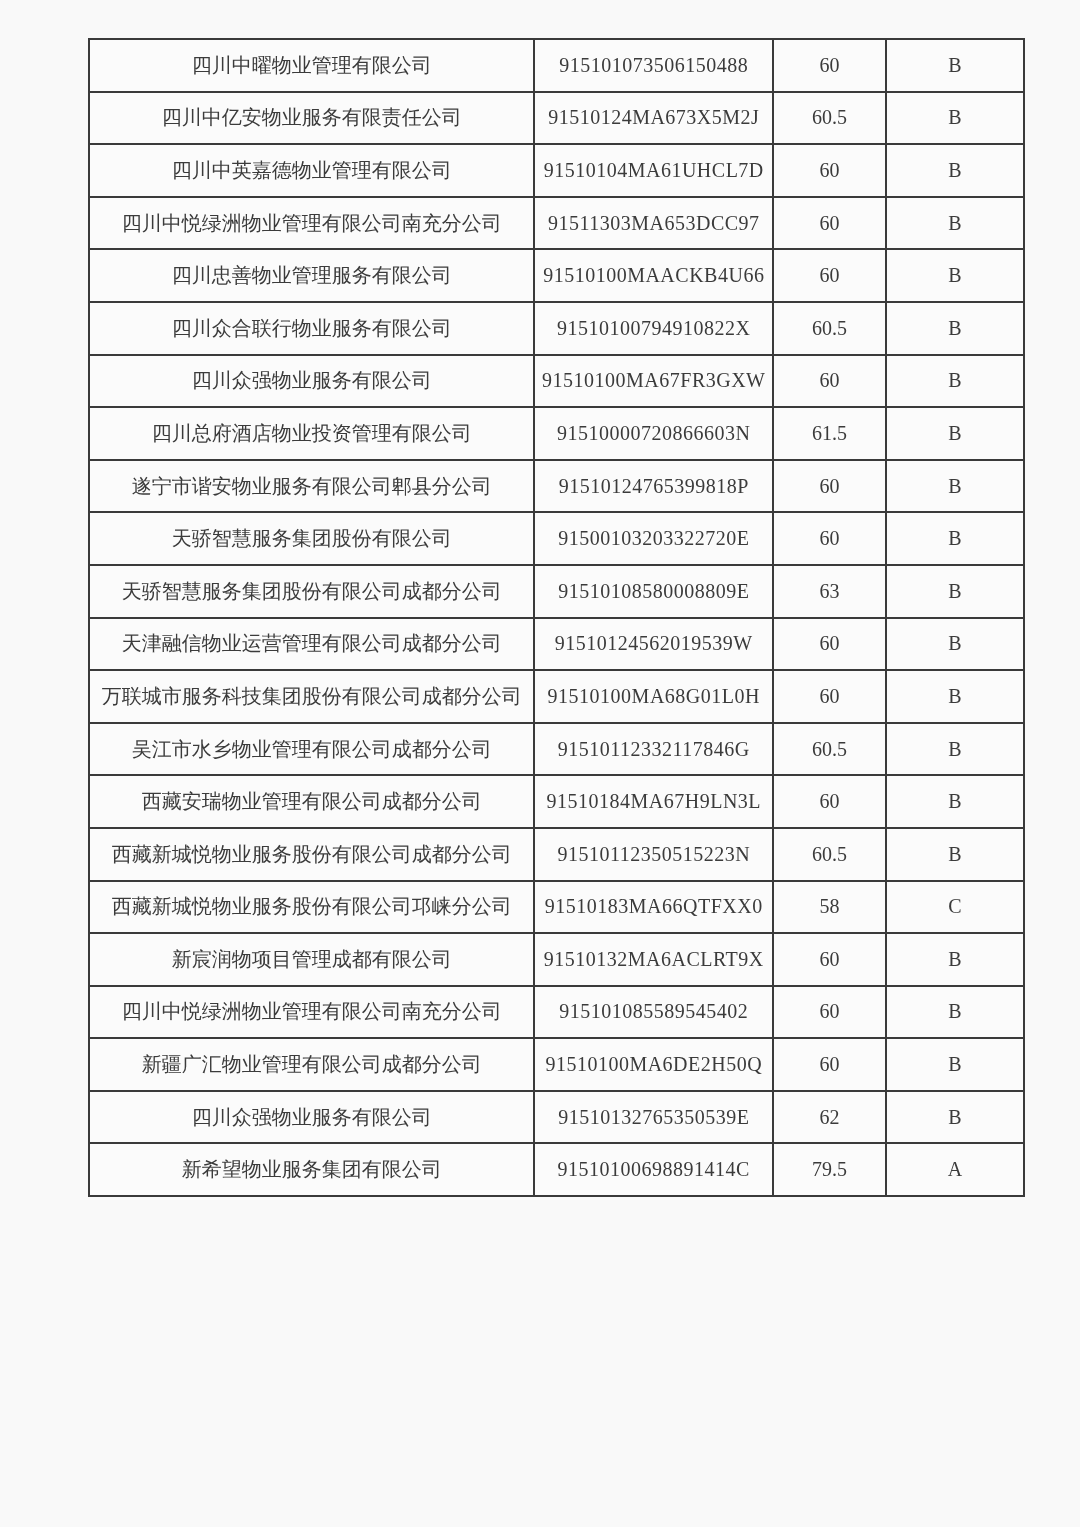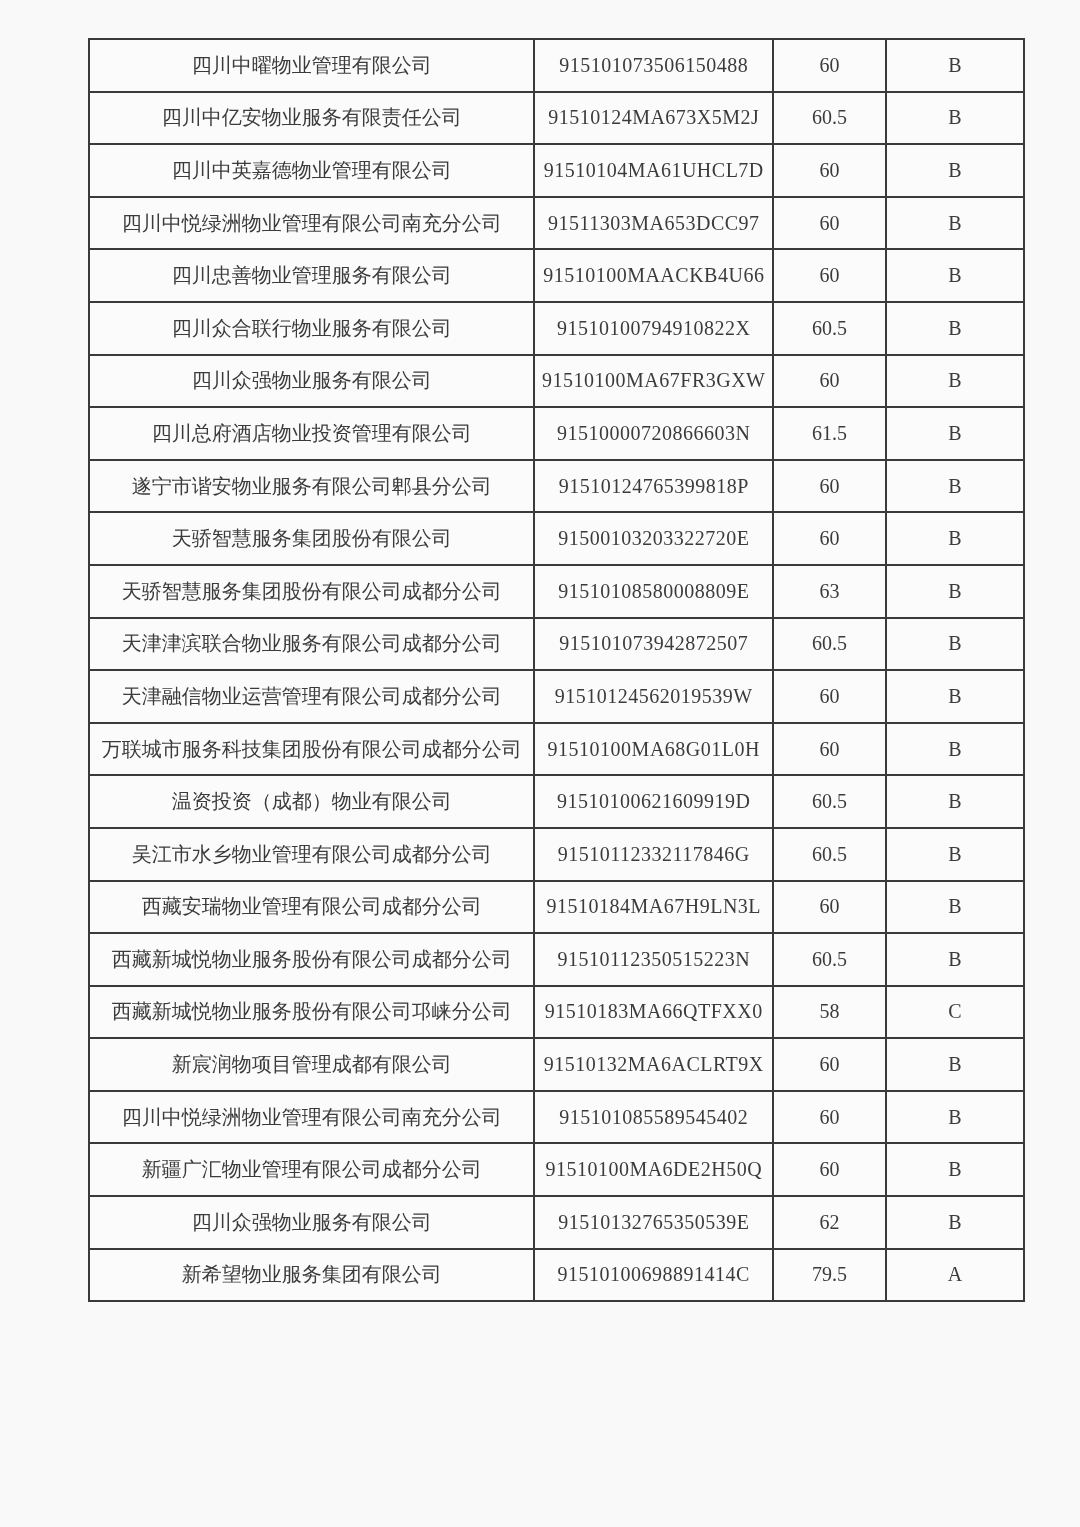--- a/index.html
+++ b/index.html
@@ -126,47 +126,35 @@
     <td class="col-grade">B</td>
   </tr>
 
   <tr>
     <td class="col-company">天骄智慧服务集团股份有限公司成都分公司</td>
     <td class="col-code">91510108580008809E</td>
     <td class="col-score">63</td>
     <td class="col-grade">B</td>
   </tr>
 
-  <tr>
-    <td class="col-company">天津津滨联合物业服务有限公司成都分公司</td>
-    <td class="col-code">915101073942872507</td>
-    <td class="col-score">60.5</td>
-    <td class="col-grade">B</td>
-  </tr>
 
   <tr>
     <td class="col-company">天津融信物业运营管理有限公司成都分公司</td>
     <td class="col-code">91510124562019539W</td>
     <td class="col-score">60</td>
     <td class="col-grade">B</td>
   </tr>
 
   <tr>
     <td class="col-company">万联城市服务科技集团股份有限公司成都分公司</td>
     <td class="col-code">91510100MA68G01L0H</td>
     <td class="col-score">60</td>
     <td class="col-grade">B</td>
   </tr>
 
-  <tr>
-    <td class="col-company">温资投资（成都）物业有限公司</td>
-    <td class="col-code">91510100621609919D</td>
-    <td class="col-score">60.5</td>
-    <td class="col-grade">B</td>
-  </tr>
 
   <tr>
     <td class="col-company">吴江市水乡物业管理有限公司成都分公司</td>
     <td class="col-code">91510112332117846G</td>
     <td class="col-score">60.5</td>
     <td class="col-grade">B</td>
   </tr>
 
 
   <tr>

